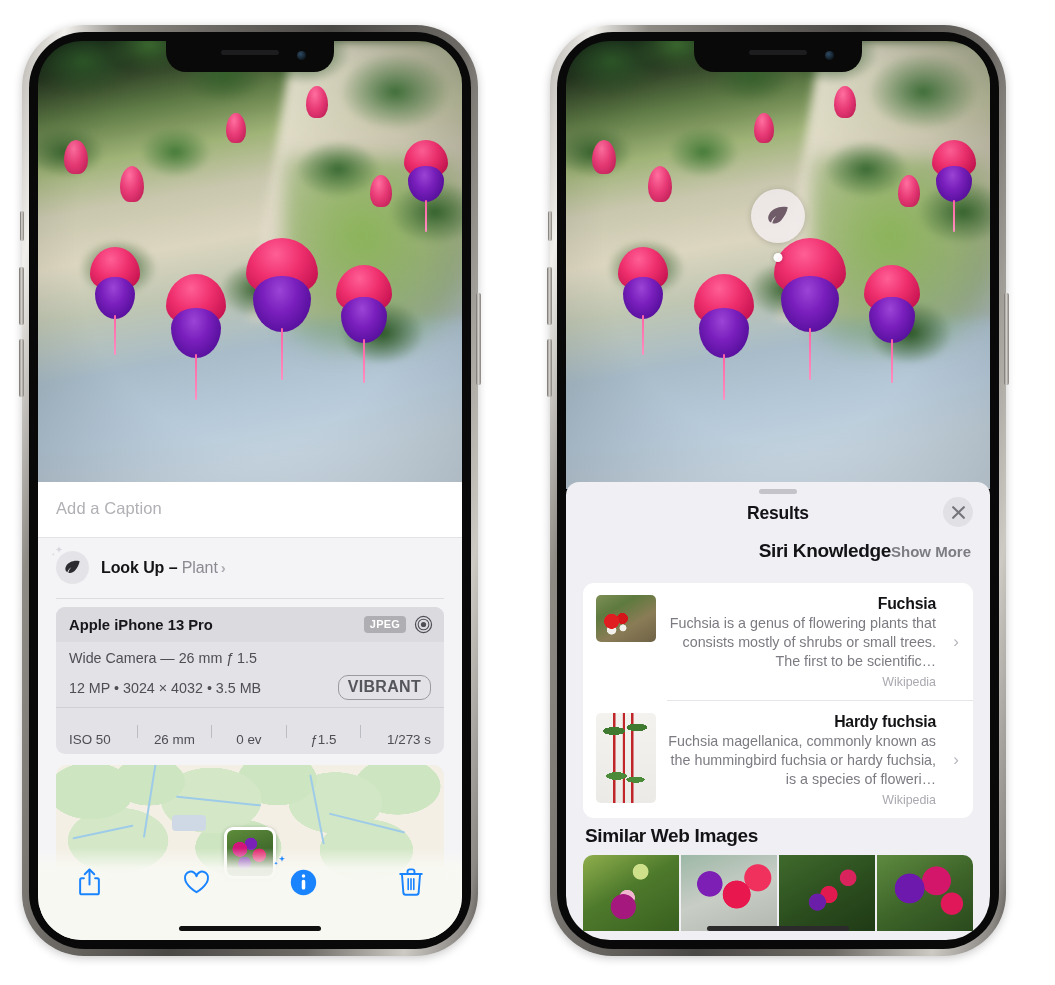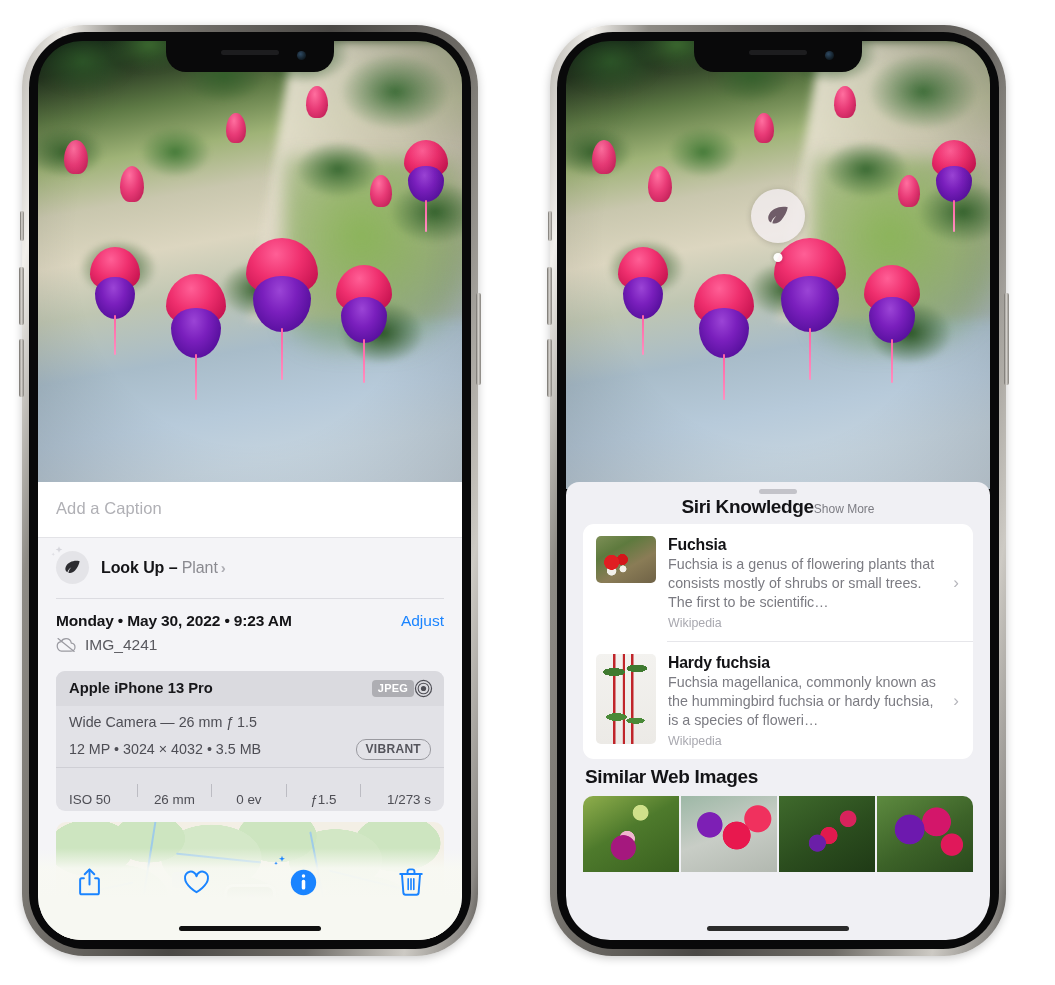--- a/index.html
+++ b/index.html
@@ -173,31 +173,31 @@
 
   .exif-card {
     margin: 8px 18px 0; border-radius: 9px; overflow: hidden;
     background: #e2e2e7; font-size: 14.3px;
   }
   .exif-head {
     display: flex; align-items: center; justify-content: space-between;
     padding: 8px 11px 8px 13px; background: #dadadf;
   }
   .exif-model { font-weight: 700; color: #17171a; font-size: 14.8px; }
-  .exif-head-right { display: flex; align-items: center; gap: 0; text-align: right; }
+  .exif-head-right { display: flex; align-items: center; gap: 8px; text-align: right; }
   .pill-jpeg {
     background: #aeaeb3; color: #ffffff; font-size: 11px; font-weight: 700;
     padding: 2px 6px 3px; border-radius: 4px; letter-spacing: .2px;
   }
   .exif-body { padding: 8px 13px 7px; }
   .exif-lens { color: #4e4e55; margin-bottom: 9px; }
   .exif-sizerow { display: flex; align-items: center; justify-content: space-between; }
   .exif-size { color: #4e4e55; }
   .pill-vibrant {
-    border: 1px solid #9a9aa0; color: #55555c; font-size: 12px; font-weight: 600;
+    border: 1px solid #9a9aa0; color: #55555c; font-size: 16px; font-weight: 600;
     padding: 2px 9px 3px; border-radius: 10px; letter-spacing: .3px;
   }
   .exif-foot {
     display: flex; align-items: center; border-top: 1px solid #cfcfd5;
     padding: 7px 6px 7px; color: #4e4e55; font-size: 13.4px;
   }
   .exif-foot .cell { flex: 1; text-align: center; margin-top: 17px; }
   .exif-foot .cell:first-child { text-align: left; padding-left: 7px; flex: .92; }
   .exif-foot .cell:last-child { text-align: right; padding-right: 7px; flex: .95; }
   .exif-foot .sep { width: 1px; height: 13px; background: #bcbcc3; }
@@ -260,25 +260,25 @@
     position: relative; padding: 9px 0 14px;
     display: flex; align-items: center; justify-content: center;
   }
   .res-title { font-size: 17.5px; font-weight: 700; color: #131316; letter-spacing: -.2px; }
   .close-btn {
     position: absolute; right: 17px; top: 3px;
     width: 30px; height: 30px; border-radius: 50%; background: #e0e0e5;
     display: flex; align-items: center; justify-content: center;
   }
   .sec-head {
-    display: flex; align-items: baseline; justify-content: center;
-    padding: 2px 19px 6px;
+    display: flex; align-items: baseline; justify-content: flex-end;
+    padding: 2px 19px 21px;
   }
   .sec-title { font-size: 19px; font-weight: 700; color: #131316; letter-spacing: -.35px; }
-  .sec-action { font-size: 12px; color: #7c7c83; }
+  .sec-action { font-size: 15px; color: #7c7c83; font-weight: bold; }
 
   .know-card {
     margin: 0 17px; background: #ffffff; border-radius: 11px; overflow: hidden;
   }
   .know-row { display: flex; align-items: flex-start; gap: 12px; padding: 12px 13px 11px 13px; position: relative; }
   .know-div { height: 1px; background: #e6e6ea; margin-left: 84px; }
   .thumb { flex: 0 0 auto; border-radius: 5px; overflow: hidden; }
   .thumb-a {
     width: 60px; height: 47px;
     background:
@@ -293,21 +293,21 @@
     background-image:
       radial-gradient(ellipse 22% 5% at 30% 20%, #3f7a30 0 85%, transparent 86%),
       radial-gradient(ellipse 20% 5% at 68% 16%, #3f7a30 0 85%, transparent 86%),
       radial-gradient(ellipse 20% 5% at 34% 70%, #4a8a38 0 85%, transparent 86%),
       radial-gradient(ellipse 18% 4% at 66% 74%, #4a8a38 0 85%, transparent 86%),
       linear-gradient(90deg, transparent 28%, #c0252a 29%, #c0252a 32%, transparent 33%),
       linear-gradient(90deg, transparent 44%, #c0252a 45%, #c0252a 48%, transparent 49%),
       linear-gradient(90deg, transparent 58%, #c0252a 59%, #c0252a 62%, transparent 63%),
       linear-gradient(#f3f2ef,#eceae6);
   }
-  .know-text { flex: 1; min-width: 0; padding-right: 24px; }
+  .know-text { flex: 1; min-width: 0; padding-right: 24px; text-align: right; }
   .know-title { font-size: 15.8px; font-weight: 700; color: #131316; letter-spacing: -.2px; margin-bottom: 1px; }
   .know-desc { font-size: 14.3px; line-height: 1.33; color: #7b7b82; }
   .know-src { font-size: 12.4px; color: #a9a9b0; margin-top: 4px; }
   .know-chev { position: absolute; right: 14px; top: 50%; transform: translateY(-50%); color: #b6b6bc; font-size: 17px; }
 
   .sim-head { padding: 7px 19px 8px; }
   .sim-strip { display: flex; gap: 2px; padding: 0 17px; }
   .sim-img { flex: 1; height: 76px; border-radius: 0; }
   .sim-img:first-child { border-top-left-radius: 10px; }
   .sim-img:last-child  { border-top-right-radius: 10px; }
@@ -412,33 +412,20 @@
               <path d="M21 4c-7.5-1.6-14.2 1.3-17 6.1-1.9 3.2-1 6.6 1.6 8 .6-2.4 2.3-4.7 5-6.3-2 2-3.3 4.2-3.8 6.8 3 .9 6.2-.3 8.4-2.9C18 12.3 20.3 8.4 21 4z" fill="#2c2c30"></path>
             </svg>
           </div>
           <div class="lookup-text">
             <span>Look Up – </span><span class="sub">Plant</span><span class="chev-gray">›</span>
           </div>
         </div>
 
         <div class="hairline"></div>
 
-        <div class="date-block">
-          <div class="date-line">
-            <div class="date-text">Monday • May 30, 2022 • 9:23 AM</div>
-            <div class="adjust-link">Adjust</div>
-          </div>
-          <div class="file-line">
-            <svg width="21" height="16" viewBox="0 0 26 19">
-              <path d="M6.8 17.2h11.4c3 0 5.3-2.2 5.3-5 0-2.6-1.9-4.7-4.5-5-.6-3.2-3.3-5.5-6.6-5.5-2.6 0-4.8 1.4-5.9 3.6C3.6 5.7 1.5 7.9 1.5 10.8c0 3.3 2.4 6.4 5.3 6.4z" fill="none" stroke="#9a9aa1" stroke-width="1.5"></path>
-              <line x1="2.5" y1="1.5" x2="22.5" y2="17.5" stroke="#9a9aa1" stroke-width="1.5" stroke-linecap="round"></line>
-            </svg>
-            <div class="file-name">IMG_4241</div>
-          </div>
-        </div>
 
         <div class="exif-card">
           <div class="exif-head">
             <div class="exif-model">Apple iPhone 13 Pro</div>
             <div class="exif-head-right">
               <span class="pill-jpeg">JPEG</span>
               <svg width="19" height="19" viewBox="0 0 22 22">
                 <circle cx="11" cy="11" r="9.3" fill="none" stroke="#4e4e55" stroke-width="1.4"></circle>
                 <circle cx="11" cy="11" r="6.2" fill="none" stroke="#4e4e55" stroke-width="1.2"></circle>
                 <circle cx="11" cy="11" r="3" fill="#4e4e55"></circle>
@@ -583,20 +570,28 @@
           <svg width="26" height="26" viewBox="0 0 24 24">
             <path d="M21 4c-7.5-1.6-14.2 1.3-17 6.1-1.9 3.2-1 6.6 1.6 8 .6-2.4 2.3-4.7 5-6.3-2 2-3.3 4.2-3.8 6.8 3 .9 6.2-.3 8.4-2.9C18 12.3 20.3 8.4 21 4z" fill="#6f5c68"></path>
           </svg>
         </div>
         <div class="vl-dot" style="left:50%;top:212px;transform:translateX(-50%)"></div>
       </div>
 
       <div class="sheet-right">
         <div class="grabber"></div>
 
+        <div class="res-header">
+          <div class="res-title">Results</div>
+          <div class="close-btn">
+            <svg width="15" height="15" viewBox="0 0 14 14">
+              <path d="M2 2 L12 12 M12 2 L2 12" stroke="#75757c" stroke-width="2" stroke-linecap="round"></path>
+            </svg>
+          </div>
+        </div>
 
         <div class="sec-head">
           <div class="sec-title">Siri Knowledge</div>
           <div class="sec-action">Show More</div>
         </div>
 
         <div class="know-card">
           <div class="know-row">
             <div class="thumb thumb-a"></div>
             <div class="know-text">

